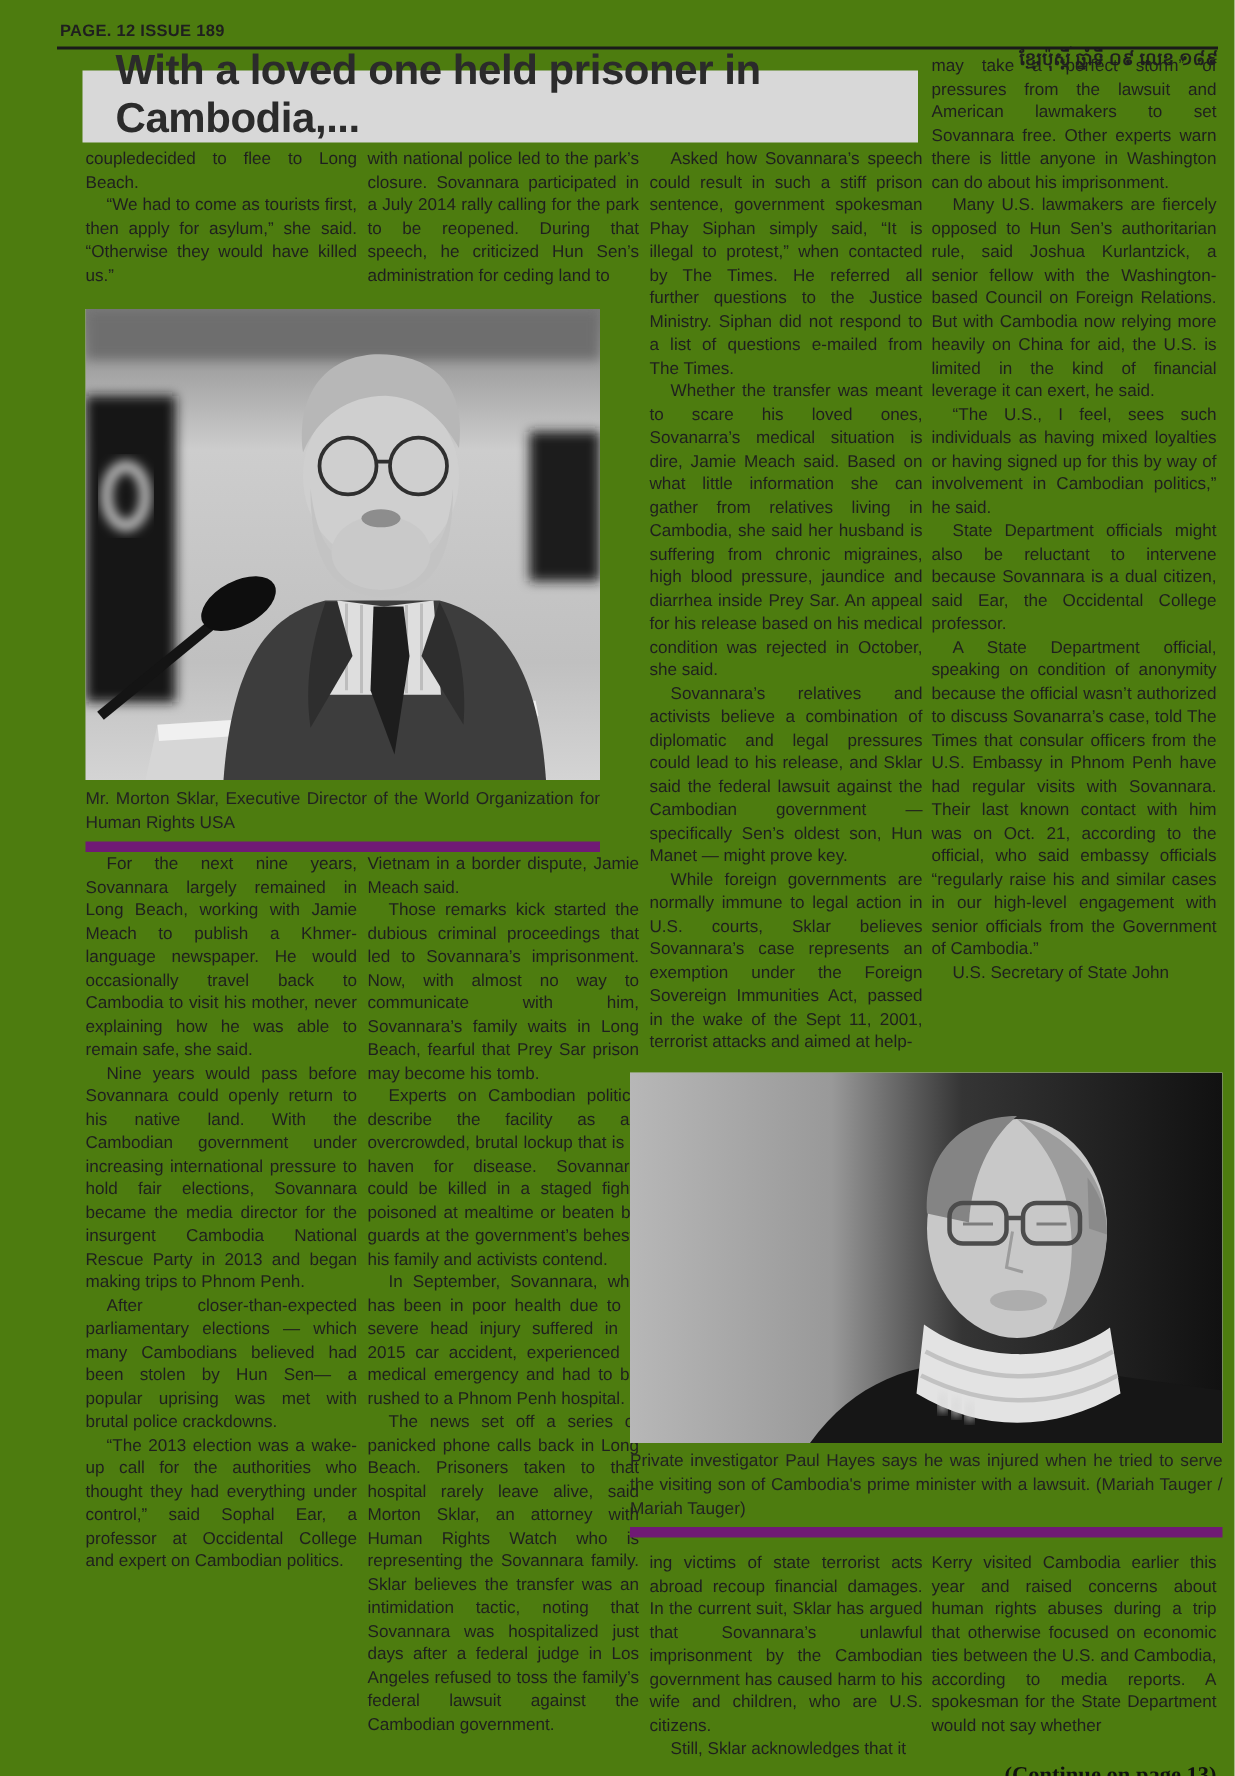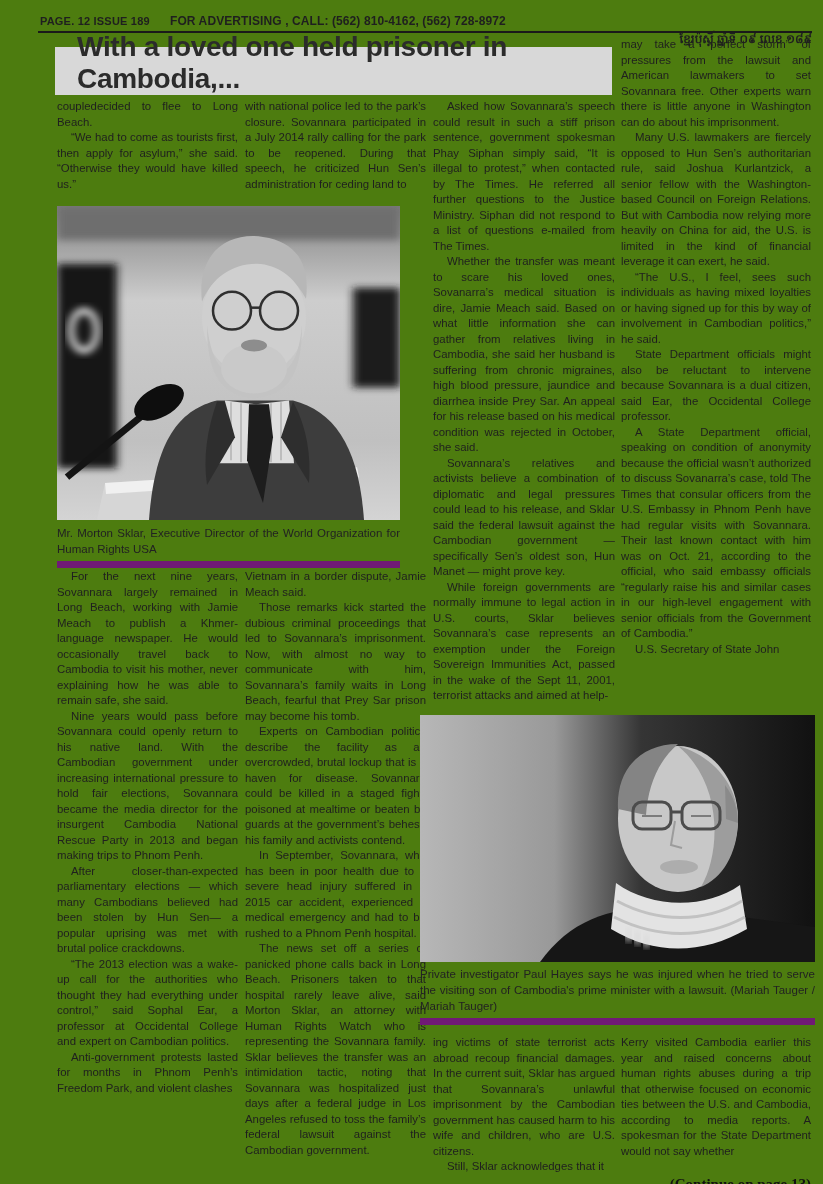--- a/index.html
+++ b/index.html
@@ -50,21 +50,20 @@
     font-family:"Liberation Serif","DejaVu Serif",serif;
     font-weight:bold; font-size:15px; color:#111;
   }
 </style>
 </head>
 <body>
 
 <div class="page">
 
   <div class="hdr-left">PAGE. 12 ISSUE 189</div>
-  <div class="hdr-center">FOR ADVERTISING ,  CALL: (562) 810-4162, (562) 728-8972</div>
   <div class="hdr-right">ខ្មែរប៉ុស្តិ៍ ឆ្នាំទី ០៩ លេខ ១៨៩</div>
   <div class="hdr-rule"></div>
 
   <div class="headline-bar" style="background:#d8d8d8;">
     <span>With a loved one held prisoner in Cambodia,...</span>
   </div>
 
   <div class="txt c1t">
       <p class="para">coupledecided to flee to Long Beach.</p>
       <p class="para indent">“We had to come as tourists first, then apply for asylum,” she said. “Otherwise they would have killed us.”</p>
@@ -112,21 +111,20 @@
       <ellipse cx="102" cy="197" rx="27" ry="15" fill="#0e0e0e" transform="rotate(-28 102 197)"></ellipse>
     </svg>
   </div>
   <div class="caption cap1">Mr. Morton Sklar, Executive Director of the World Organization for Human Rights USA</div>
 
   <div class="txt c1m">
       <p class="para indent">For the next nine years, Sovannara largely remained in Long Beach, working with Jamie Meach to publish a Khmer-language newspaper. He would occasionally travel back to Cambodia to visit his mother, never explaining how he was able to remain safe, she said.</p>
       <p class="para indent">Nine years would pass before Sovannara could openly return to his native land. With the Cambodian government under increasing international pressure to hold fair elections, Sovannara became the media director for the insurgent Cambodia National Rescue Party in 2013 and began making trips to Phnom Penh.</p>
       <p class="para indent">After closer-than-expected parliamentary elections — which many Cambodians believed had been stolen by Hun Sen— a popular uprising was met with brutal police crackdowns.</p>
       <p class="para indent">“The 2013 election was a wake-up call for the authorities who thought they had everything under control,” said Sophal Ear, a professor at Occidental College and expert on Cambodian politics.</p>
-      <p class="para indent">Anti-government protests lasted for months in Phnom Penh’s Freedom Park, and violent clashes</p>
     </div>
   <div class="txt c2m">
       <p class="para">Vietnam in a border dispute, Jamie Meach said.</p>
       <p class="para indent">Those remarks kick started the dubious criminal proceedings that led to Sovannara’s imprisonment. Now, with almost no way to communicate with him, Sovannara’s family waits in Long Beach, fearful that Prey Sar prison may become his tomb.</p>
       <p class="para indent">Experts on Cambodian politics describe the facility as an overcrowded, brutal lockup that is a haven for disease. Sovannara could be killed in a staged fight, poisoned at mealtime or beaten by guards at the government’s behest, his family and activists contend.</p>
       <p class="para indent">In September, Sovannara, who has been in poor health due to a severe head injury suffered in a 2015 car accident, experienced a medical emergency and had to be rushed to a Phnom Penh hospital.</p>
       <p class="para indent">The news set off a series of panicked phone calls back in Long Beach. Prisoners taken to that hospital rarely leave alive, said Morton Sklar, an attorney with Human Rights Watch who is representing the Sovannara family. Sklar believes the transfer was an intimidation tactic, noting that Sovannara was hospitalized just days after a federal judge in Los Angeles refused to toss the family’s federal lawsuit against the Cambodian government.</p>
     </div>
 
   <div class="txt c3t">

